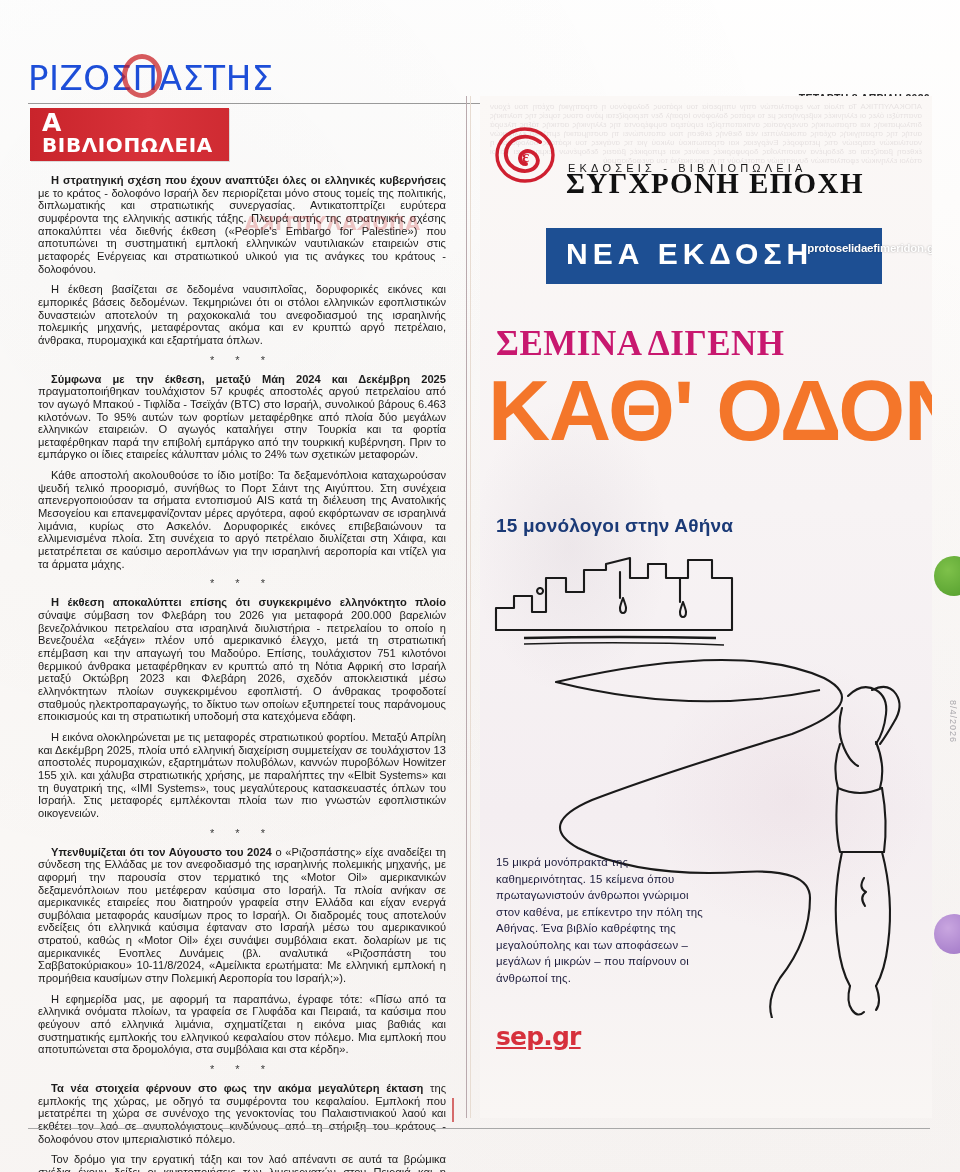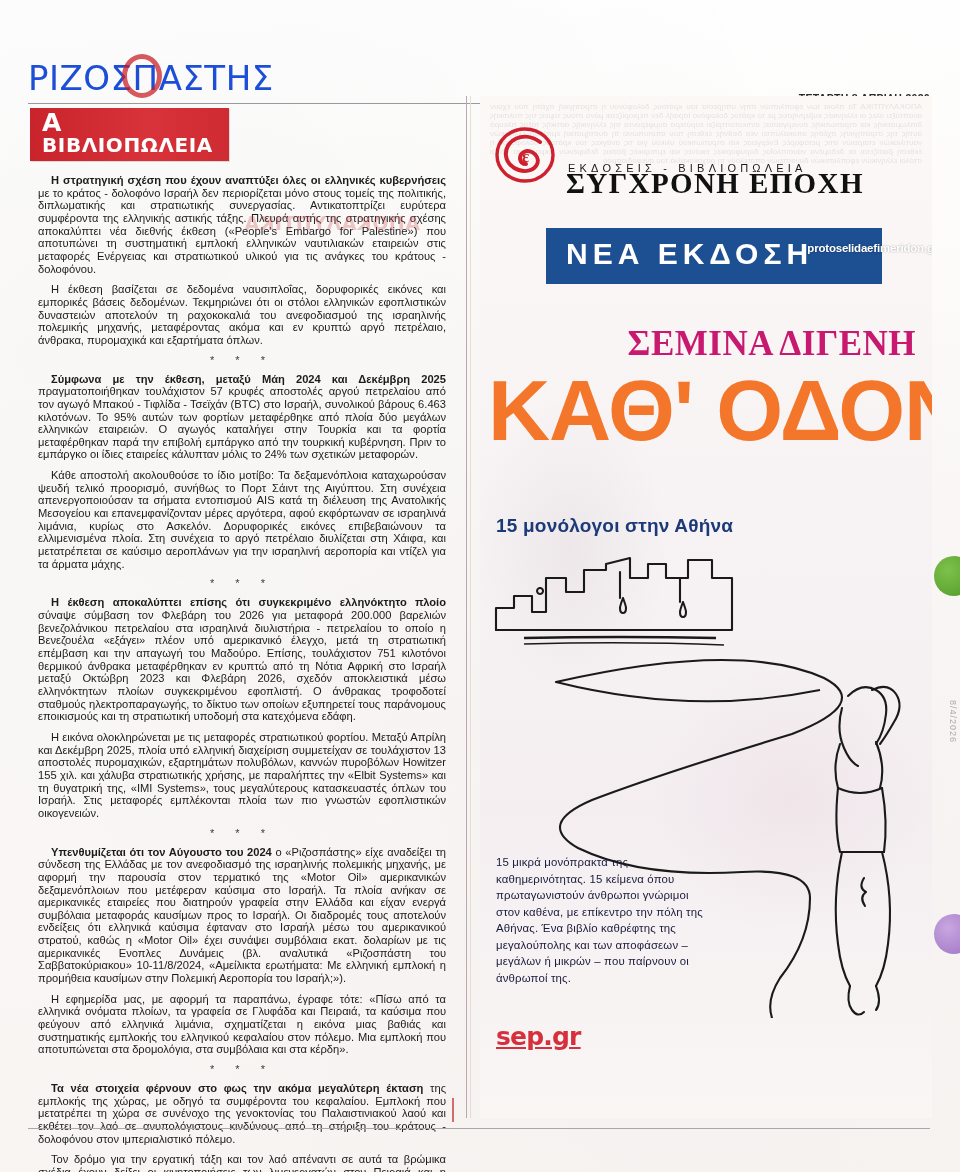--- a/index.html
+++ b/index.html
@@ -126,21 +126,21 @@
     font-size:30px;letter-spacing:5px;color:#fff;line-height:34px;white-space:nowrap;
   }
   .watermark{
     position:absolute;right:-6px;top:146px;
     font-family:"Liberation Sans", sans-serif;font-weight:bold;
     font-size:11.5px;letter-spacing:-.2px;color:#ffffff;
     text-shadow:0 0 2px rgba(0,0,0,.35);white-space:nowrap;
   }
 
   .author{
-    position:absolute;left:16px;top:228px;width:420px;text-align:right;
+    position:absolute;left:16px;top:228px;width:420px;text-align:left;
     font-family:"Liberation Serif", serif;font-weight:bold;
     font-size:35px;letter-spacing:.5px;color:#c8186f;line-height:40px;
     white-space:nowrap;
   }
   .booktitle{
     position:absolute;left:8px;top:268px;width:436px;text-align:center;
     font-family:"Liberation Sans", sans-serif;font-weight:bold;
     font-size:86px;letter-spacing:-1px;color:#f4762a;line-height:92px;
     white-space:nowrap;
   }

